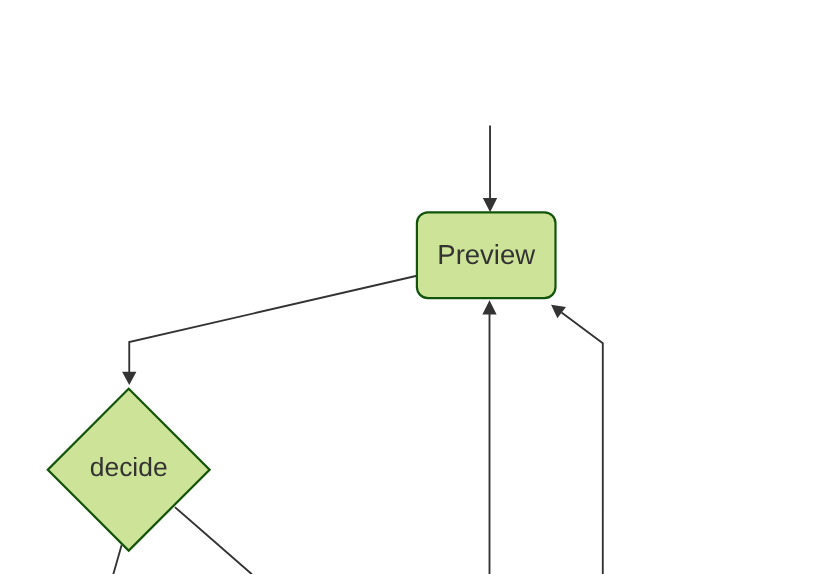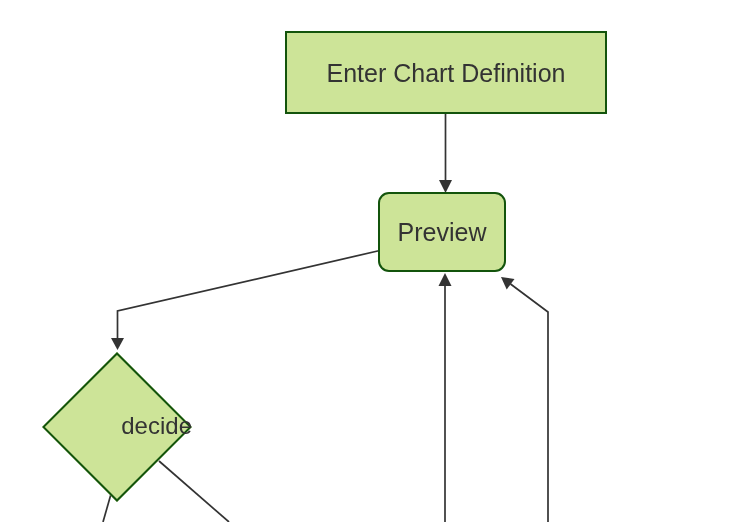--- a/index.html
+++ b/index.html
@@ -78,21 +78,21 @@
     transform: rotate(45deg);
     box-sizing: border-box;
     background: var(--node-fill, #cde498);
     border: 2px solid var(--node-border, #13540c);
   }
   .decide-label-box {
     position: absolute;
     inset: 0;
     display: flex;
     align-items: center;
-    justify-content: flex-end;
+    justify-content: center;
   }
   .decide-label-box .node-label {
     font-size: 24px;
   }
 </style>
 </head>
 <body>
 
 <div class="canvas">
 
@@ -108,23 +108,20 @@
     <polygon class="arrowhead" points="445,273 438.5,286 451.5,286"></polygon>
 
     <path class="edge" d="M548,522 L548,312 L510.5,284"></path>
     <polygon class="arrowhead" points="501,277 514.5,279 506.7,289.4"></polygon>
 
     <path class="edge" d="M113,487 L103,522"></path>
 
     <path class="edge" d="M159,461 L229,522"></path>
   </svg>
 
-  <div class="node" id="node-enter">
-    <span class="node-label">Enter Chart Definition</span>
-  </div>
 
   <div class="node" id="node-preview">
     <span class="node-label">Preview</span>
   </div>
 
   <div class="decide-wrap">
     <div class="decide-shape"></div>
     <div class="decide-label-box">
       <span class="node-label">decide</span>
     </div>

